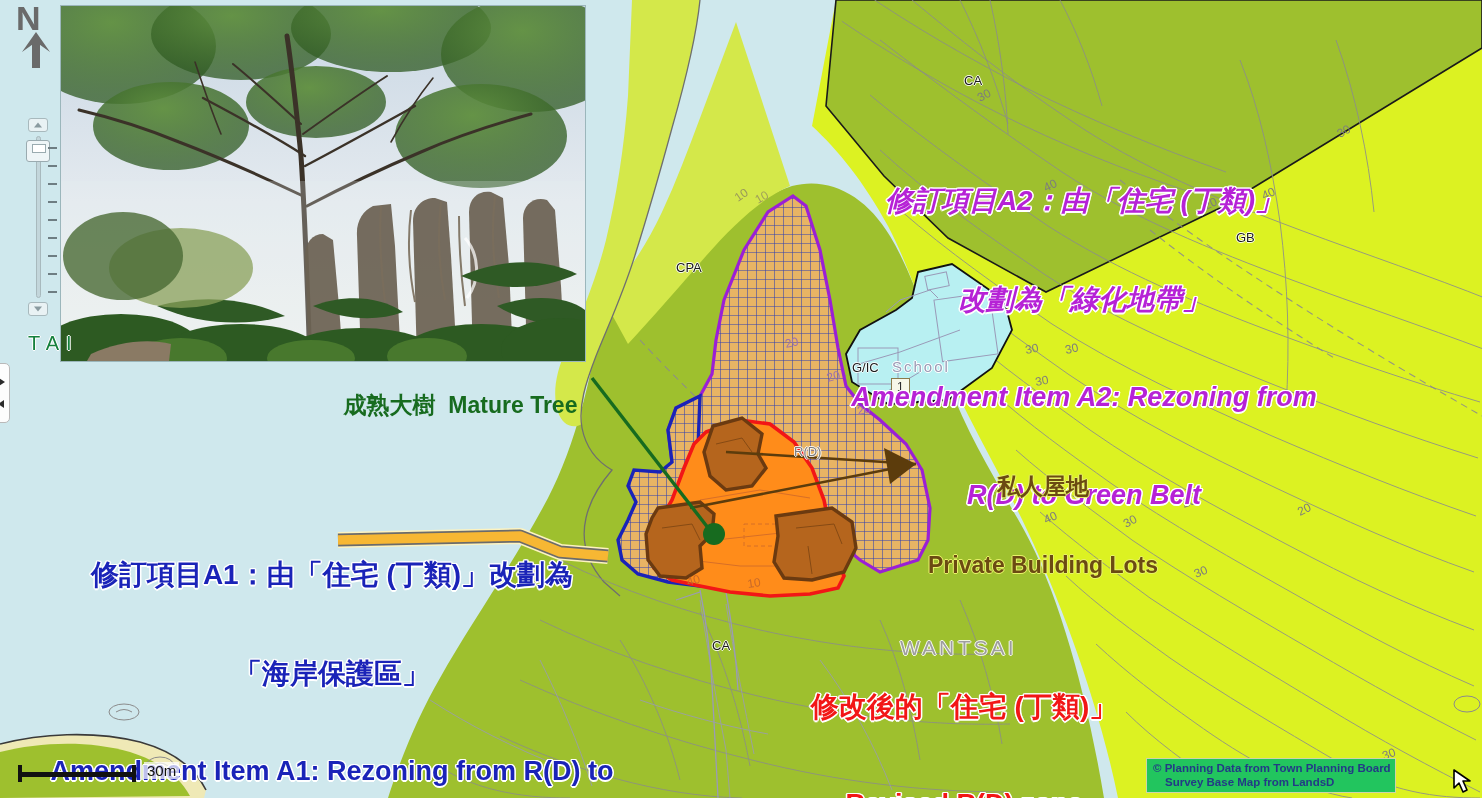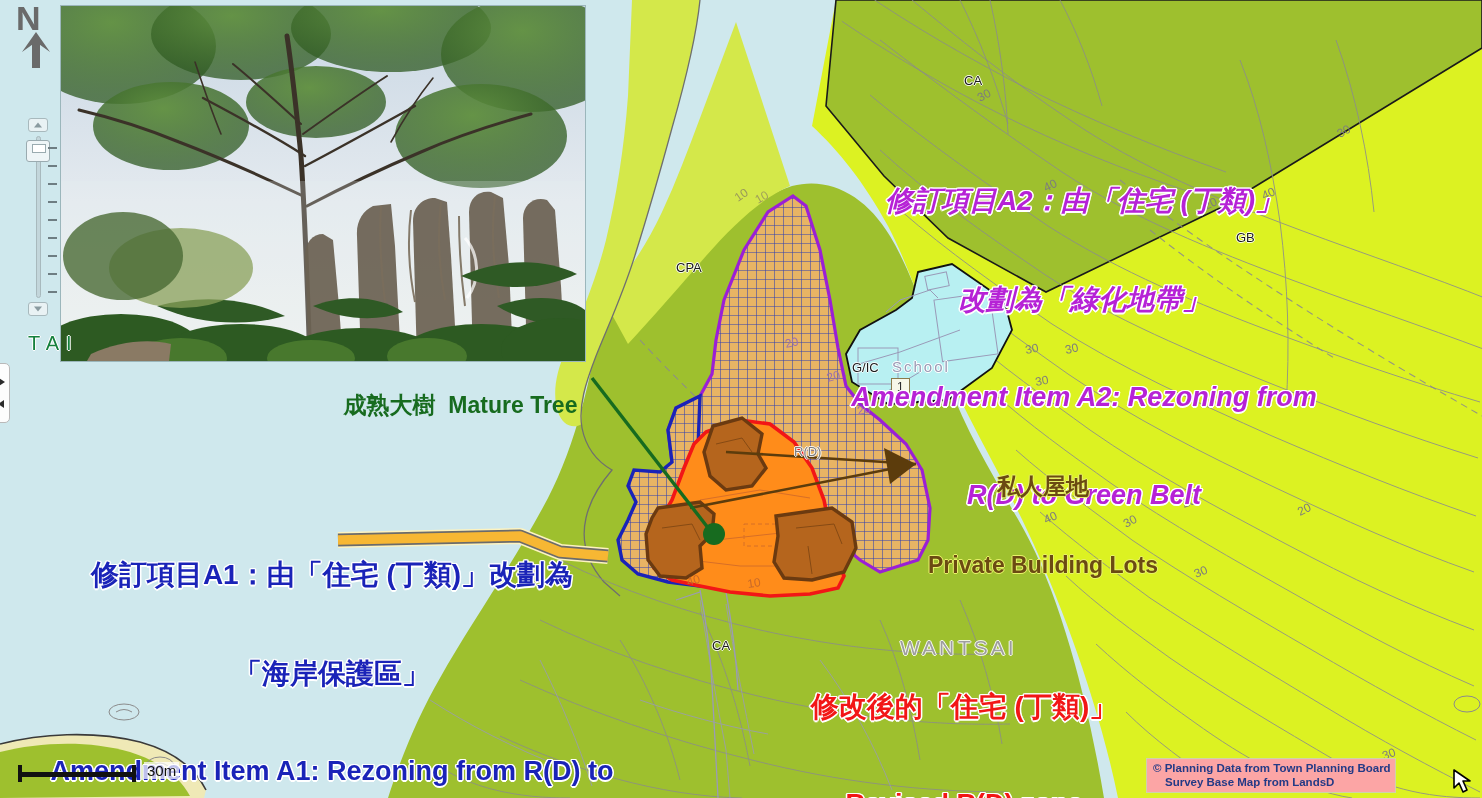--- a/index.html
+++ b/index.html
@@ -85,21 +85,21 @@
   
   .scalewrap{position:absolute;left:18px;top:762px;width:168px;height:22px;}
   .scalebar{position:absolute;left:0;top:10px;width:118px;height:5px;background:#111;}
   .scalebar:before,.scalebar:after{content:"";position:absolute;top:-7px;width:4px;height:17px;background:#111;}
   .scalebar:before{left:0;} .scalebar:after{right:0;}
   .scaletxt{position:absolute;left:126px;top:0;font-size:15px;color:#111;
        background:rgba(255,255,255,.72);padding:0 3px;}
 
   
   .attrib{position:absolute;left:1146px;top:758px;width:250px;
-       background:#fca5a5;border:1px solid #cfd4a8;padding:2px 6px;box-sizing:border-box;}
+       background:#22c55e;border:1px solid #cfd4a8;padding:2px 6px;box-sizing:border-box;}
   .attrib div{font-size:11.5px;font-weight:bold;color:#233a86;line-height:1.25;white-space:nowrap;}
   .attrib div.l2{padding-left:12px;}
 
   
   .cursor{position:absolute;left:1452px;top:768px;width:22px;height:26px;}
 </style>
 </head>
 <body>
 
 <div id="stage">

